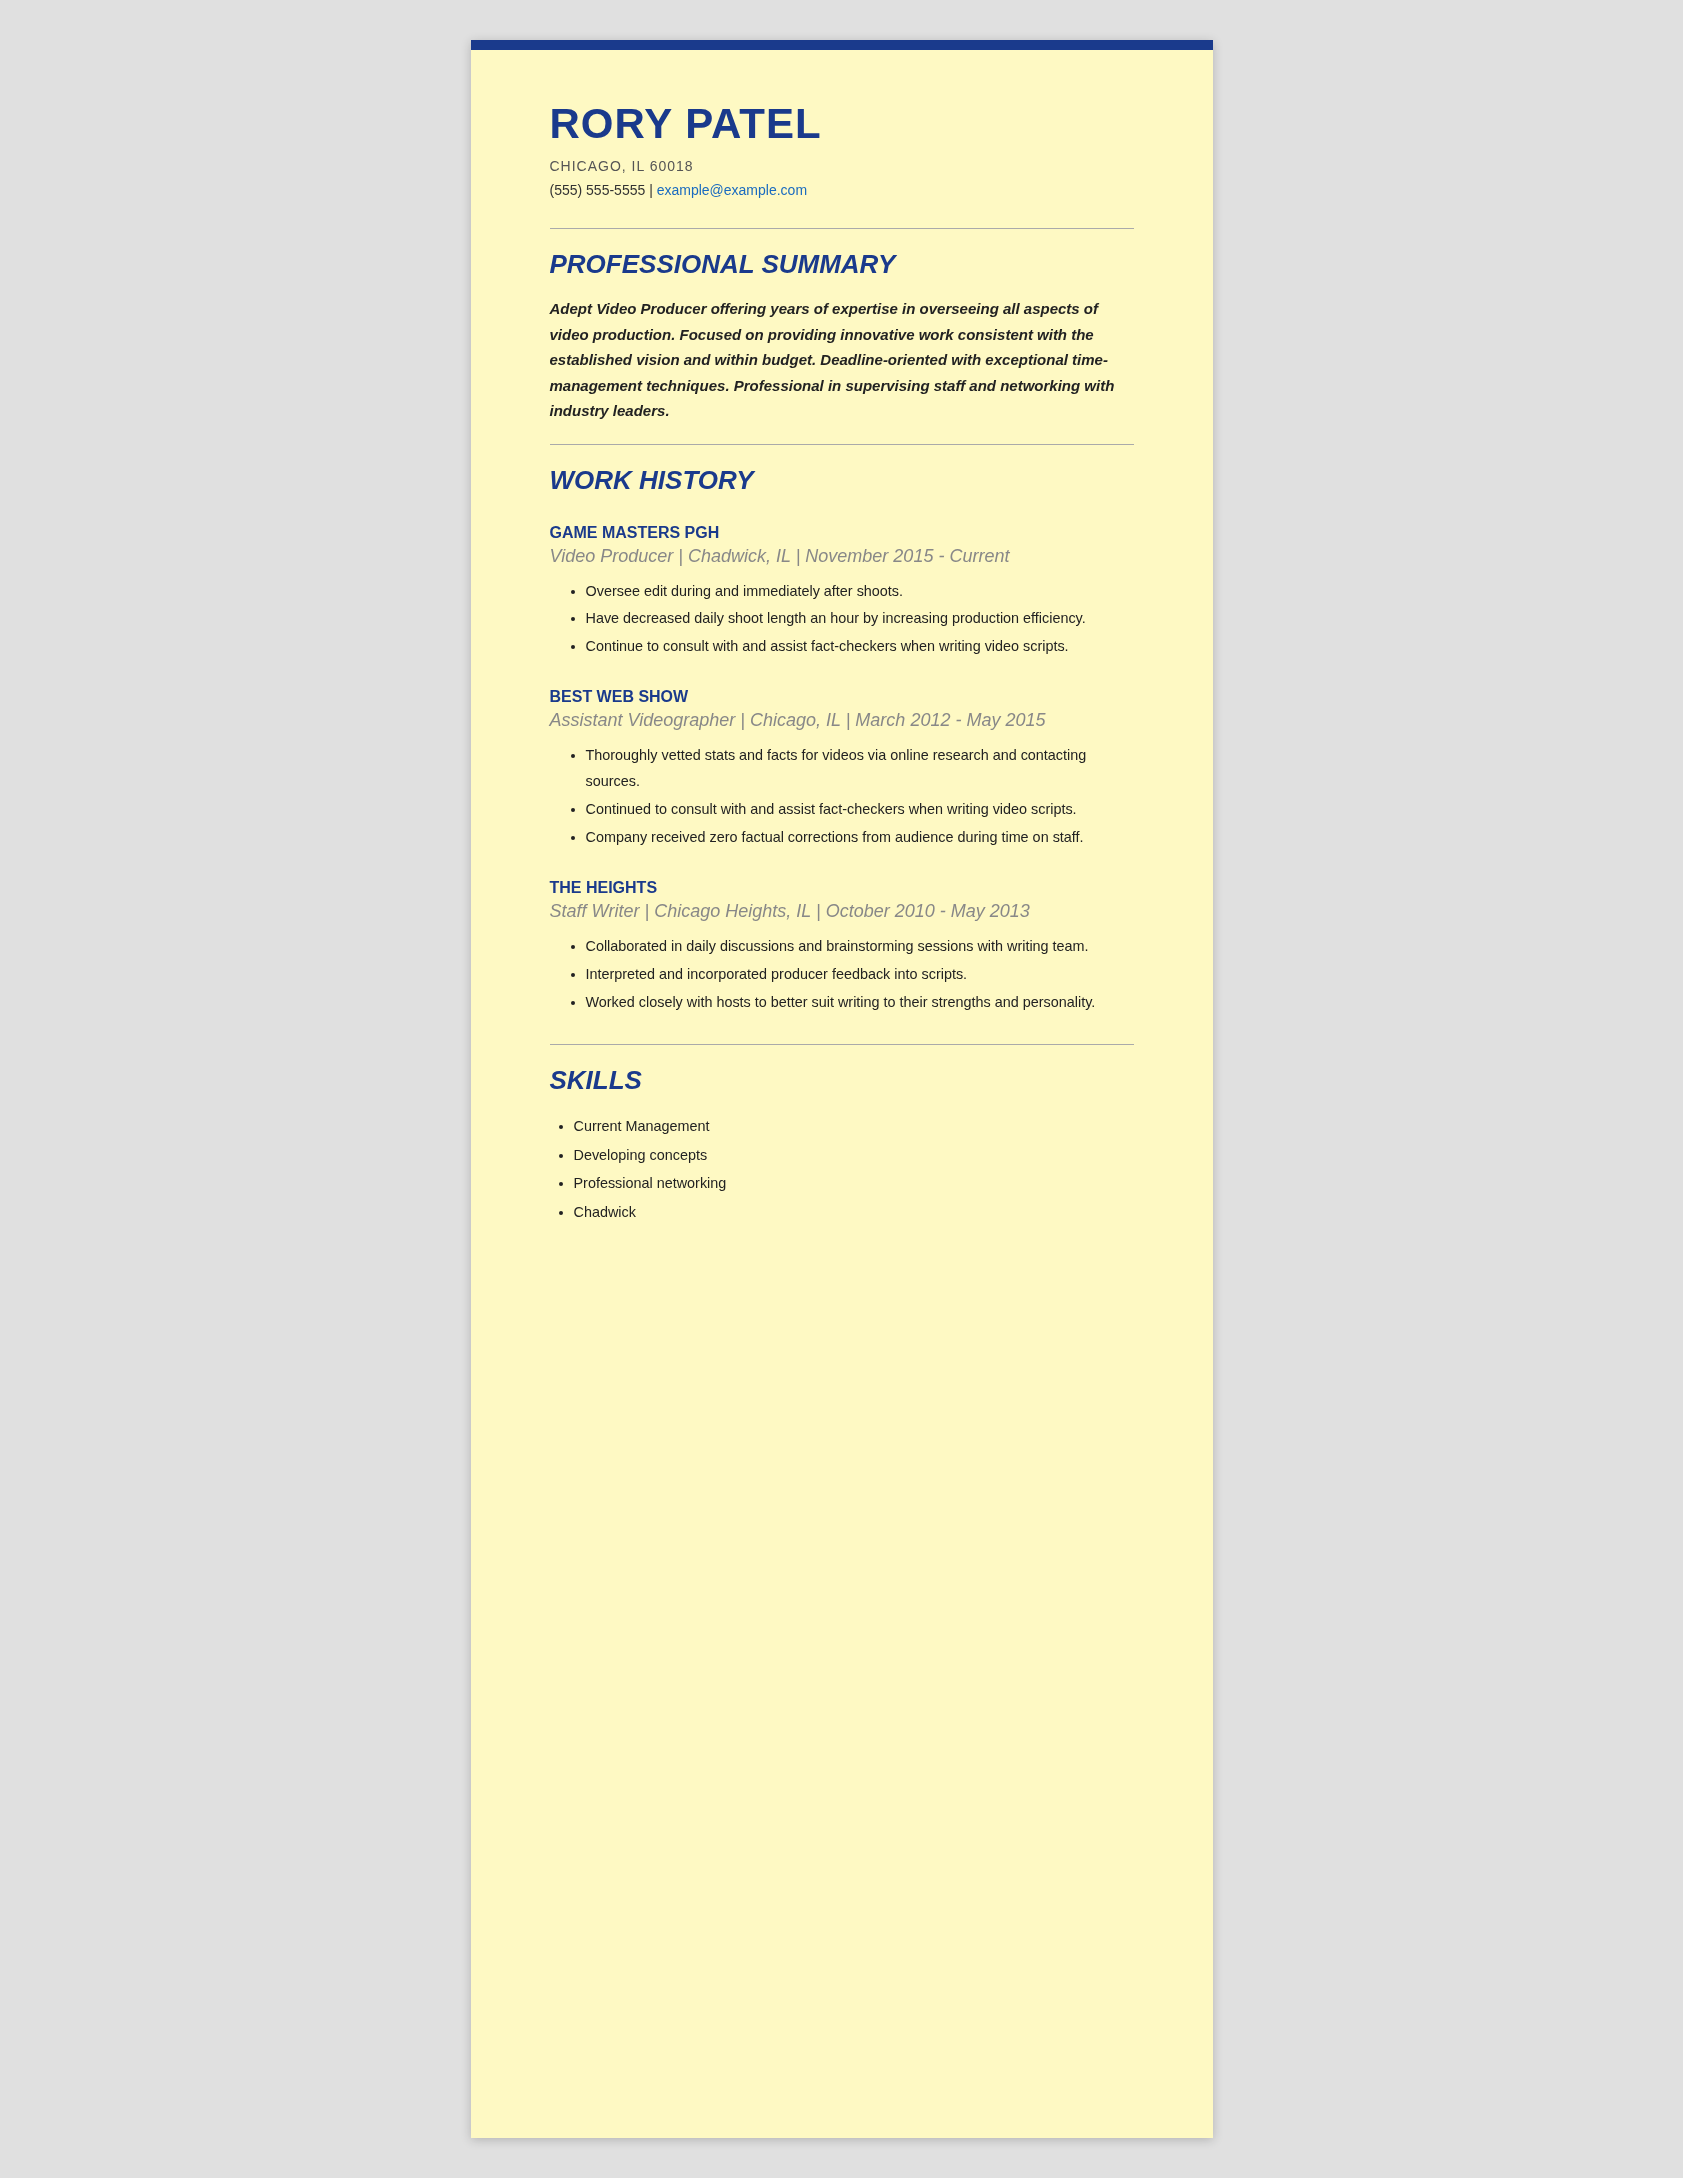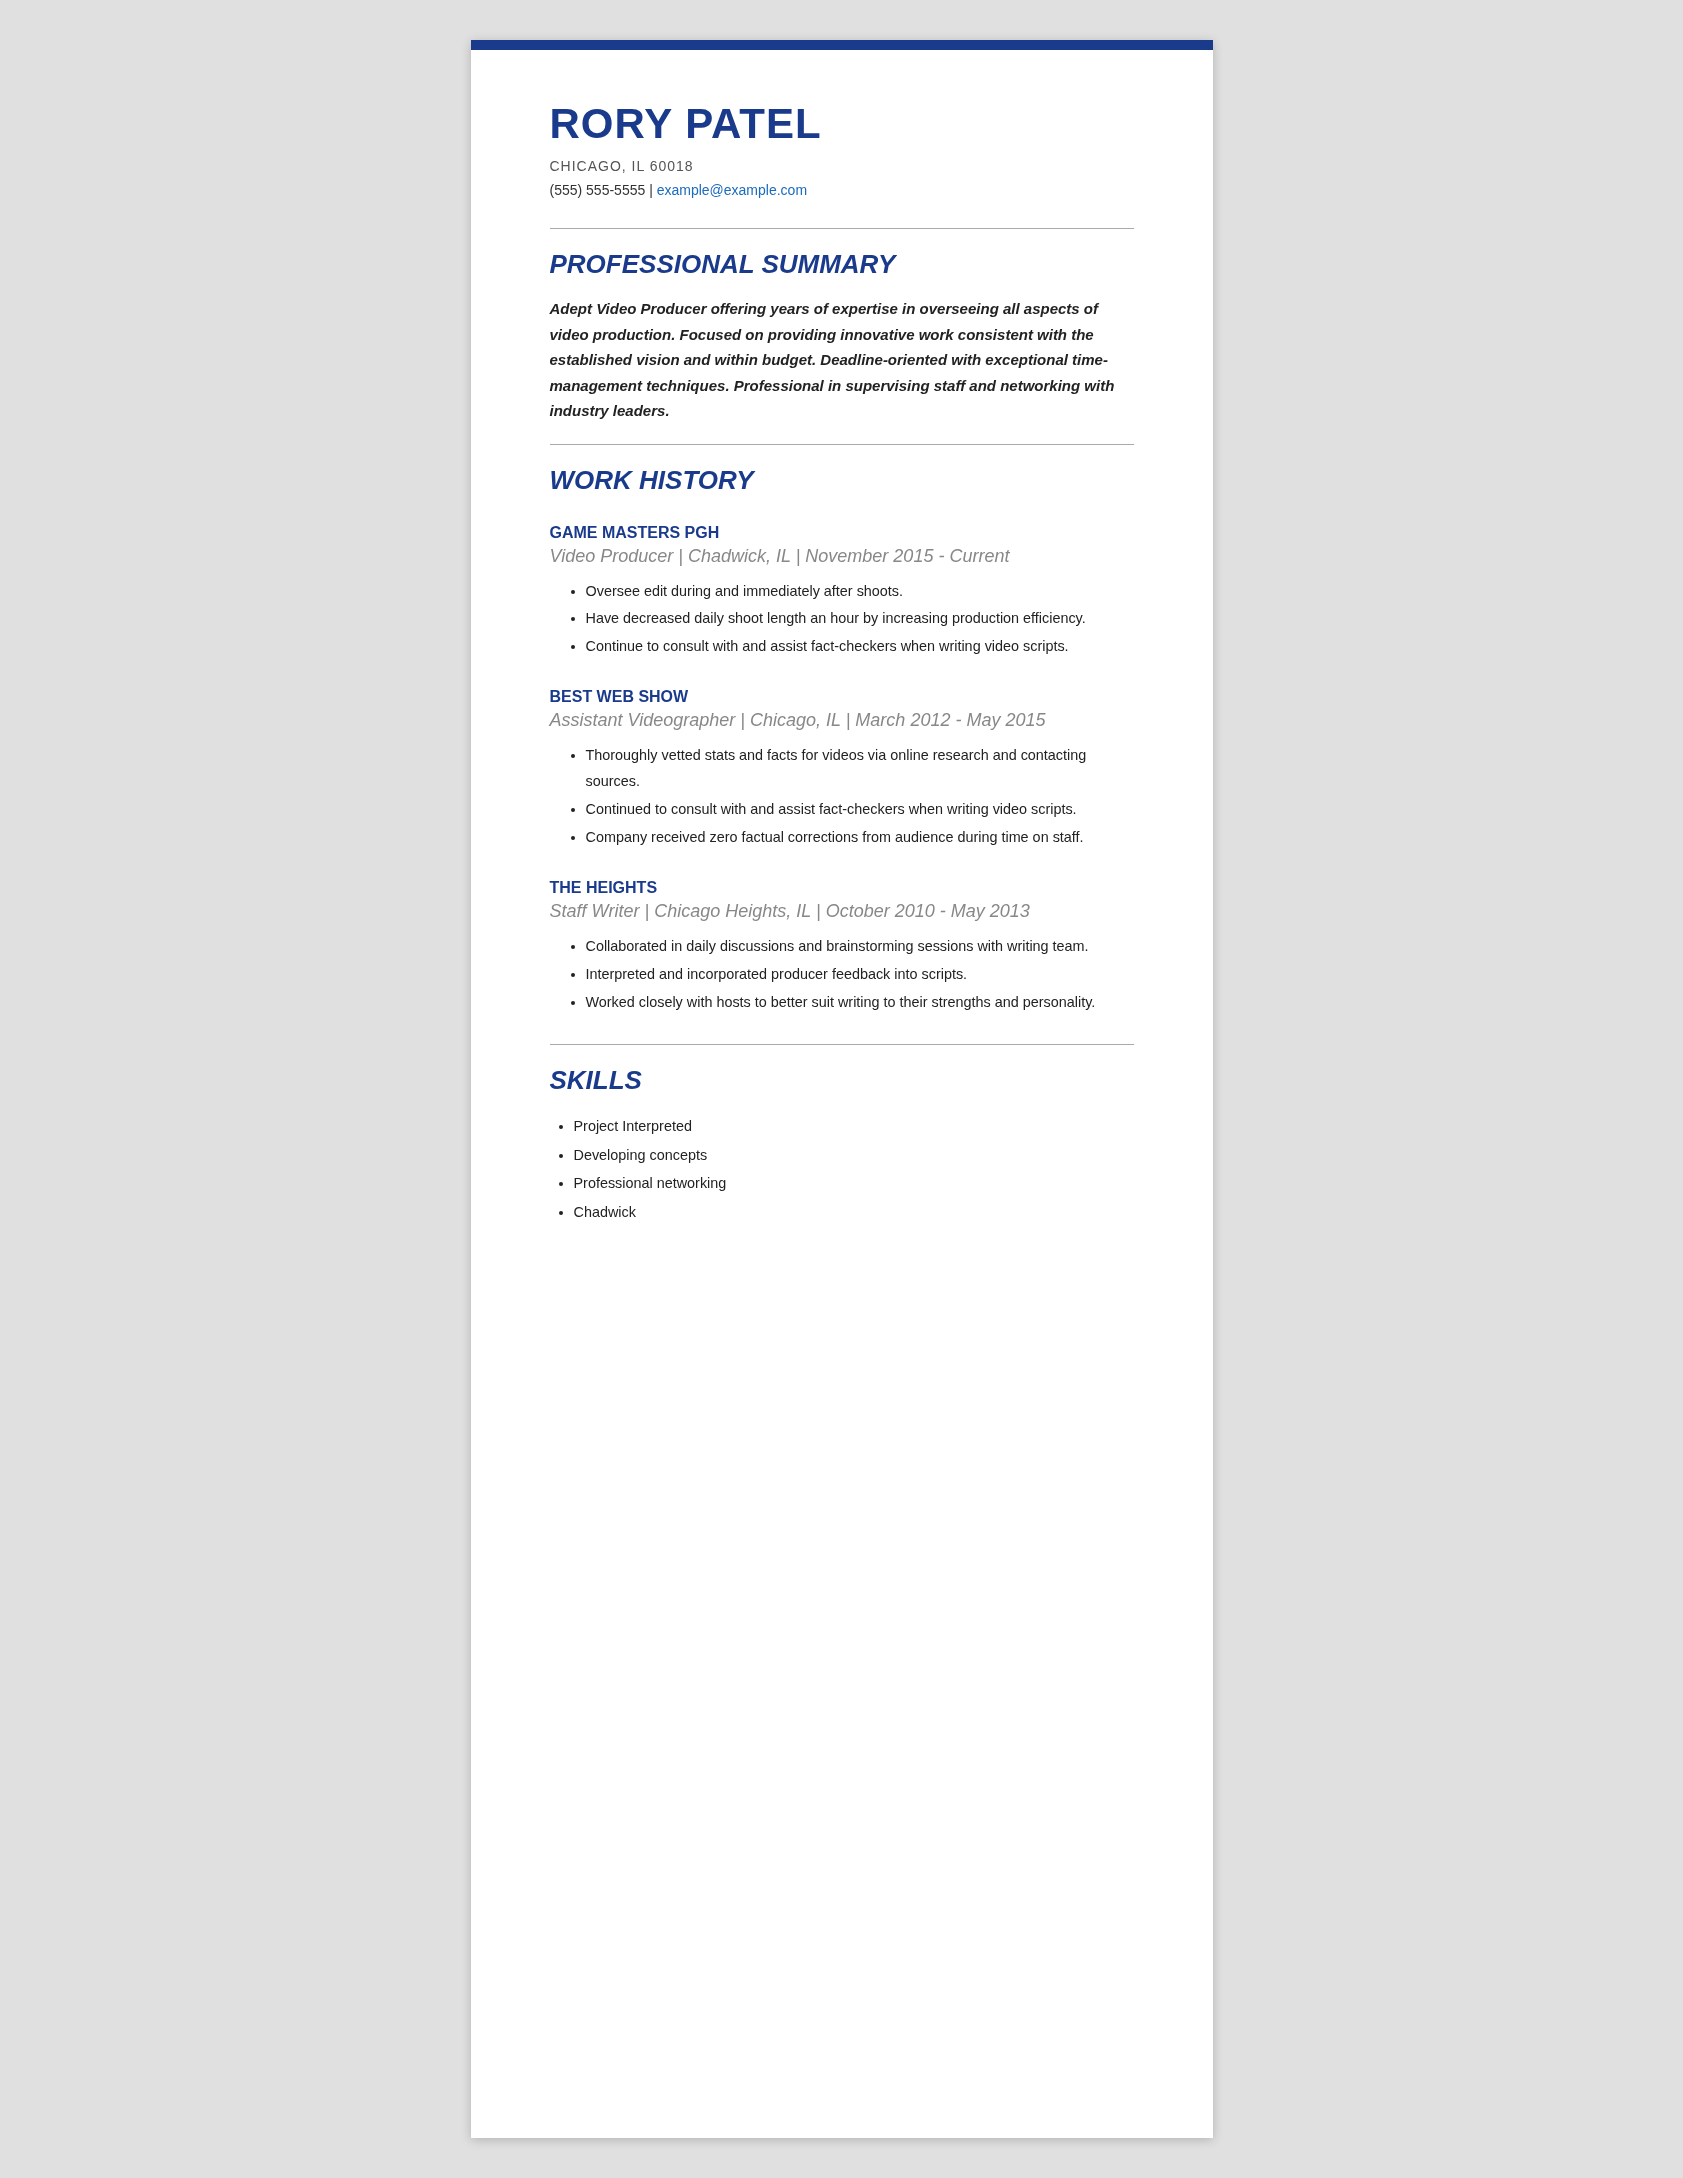--- a/index.html
+++ b/index.html
@@ -11,21 +11,21 @@
     body {
       background: #e0e0e0;
       font-family: Georgia, 'Times New Roman', serif;
       display: flex;
       justify-content: center;
       padding: 40px 20px;
       min-height: 2178px;
     }
 
     .resume-container {
-      background: #ffffff;
+      background: #fef9c3;
       width: 742px;
       min-height: 2079px;
       padding: 0;
       box-shadow: 0 2px 10px rgba(0,0,0,0.2);
     }
 
     .top-bar {
       background: #1a3a8c;
       height: 10px;
       width: 100%;
@@ -209,21 +209,21 @@
         </ul>
       </div>
     </div>
 
     <hr class="divider">
 
     <div class="section-block">
       <div class="section-title">SKILLS</div>
       <div class="skills-grid">
         <ul class="skills-column">
-          <li>Project Interpreted</li>
+          <li>Current Management</li>
           <li>Developing concepts</li>
           <li>Professional networking</li>
           <li>Chadwick</li>
         </ul>
       </div>
     </div>
 
   </div>
 </div>
 

